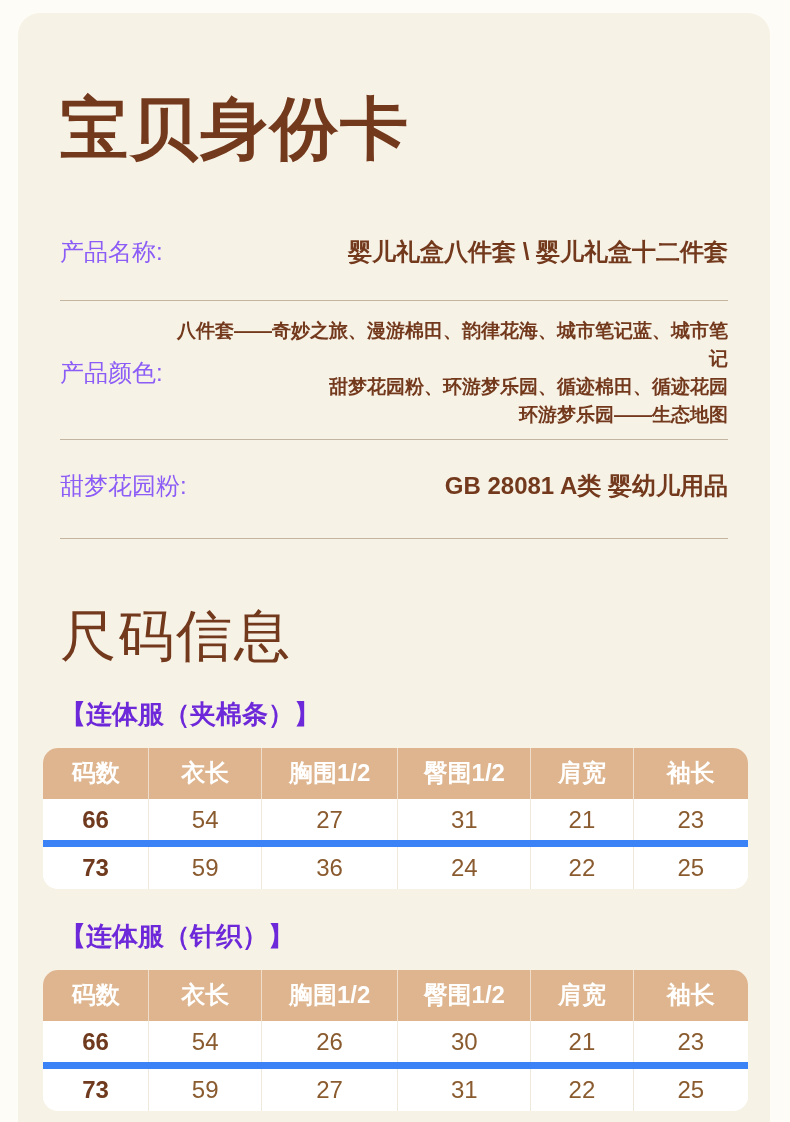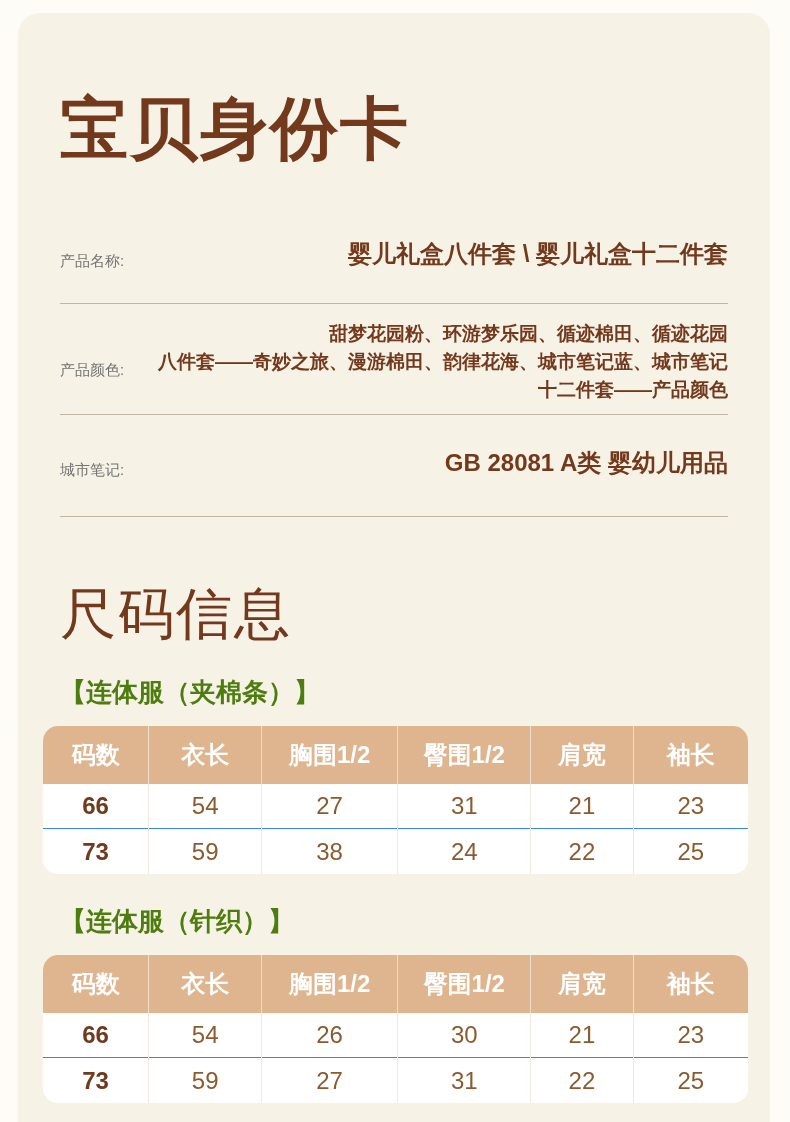--- a/index.html
+++ b/index.html
@@ -27,25 +27,24 @@
   .info-section { margin: 52px 42px 0 42px; }
   .info-row {
     display: flex;
     justify-content: space-between;
     align-items: center;
   }
   .info-row.name-row   { padding: 20px 0 32px 0; }
   .info-row.color-row  { padding: 16px 0 10px 0; }
   .info-row.safety-row { padding: 30px 0 36px 0; }
   .info-label {
-    font-size: 15px;
-    color: #737373;
+    font-size: 24px;
+    color: #8b5cf6;
     font-weight: 400;
     white-space: nowrap;
-    margin-top: 16px;
   }
   .info-value {
     font-size: 24px;
     font-weight: 700;
     color: #73391d;
     text-align: right;
   }
   .color-lines { text-align: right; }
   .color-line {
     font-size: 19px;
@@ -63,52 +62,52 @@
     font-size: 56px;
     font-weight: 400;
     color: #73391d;
     line-height: 1.1;
     letter-spacing: 2px;
   }
   .table-subtitle {
     margin: 30px 42px 16px 42px;
     font-size: 26px;
     font-weight: 700;
-    color: #4d7c0f;
+    color: #6d28d9;
   }
   .table-subtitle.second { }
   .table-wrap {
     margin: 0 22px 0 25px;
     border-radius: 15px;
     overflow: hidden;
     background: #ffffff;
   }
   table {
     width: 100%;
     border-collapse: collapse;
     table-layout: fixed;
   }
   thead th {
     background: #deb58e;
     color: #ffffff;
     font-size: 24px;
     font-weight: 700;
-    height: 58px;
+    height: 51px;
     border-left: 1px solid rgba(255,255,255,0.55);
   }
   thead th:first-child { border-left: none; }
   tbody td {
     background: #ffffff;
     height: 45px;
     text-align: center;
     font-size: 24px;
     font-weight: 500;
     color: #8a5b2f;
     border-left: 1px solid #efe9dd;
-    border-top: 1px solid #3b82f6;
+    border-top: 7px solid #3b82f6;
   }
   tbody td:first-child {
     border-left: none;
     font-weight: 700;
     color: #6f3a1d;
   }
   tbody tr:first-child td { border-top: none; }
   col.c1 { width: 15.0%; }
   col.c2 { width: 16.0%; }
   col.c3 { width: 19.3%; }
@@ -133,29 +132,29 @@
 
     <div class="info-row name-row">
       <span class="info-label">产品名称:</span>
       <span class="info-value">婴儿礼盒八件套 \ 婴儿礼盒十二件套</span>
     </div>
     <hr class="divider">
 
     <div class="info-row color-row">
       <span class="info-label">产品颜色:</span>
       <div class="color-lines">
+        <div class="color-line">八件套——奇妙之旅、漫游棉田、韵律花海、城市笔记蓝、城市笔记</div>
         <div class="color-line">甜梦花园粉、环游梦乐园、循迹棉田、循迹花园</div>
-        <div class="color-line">八件套——奇妙之旅、漫游棉田、韵律花海、城市笔记蓝、城市笔记</div>
-        <div class="color-line">十二件套——产品颜色</div>
+        <div class="color-line">环游梦乐园——生态地图</div>
       </div>
     </div>
     <hr class="divider">
 
     <div class="info-row safety-row">
-      <span class="info-label">城市笔记:</span>
+      <span class="info-label">甜梦花园粉:</span>
       <span class="info-value">GB 28081 A类 婴幼儿用品</span>
     </div>
     <hr class="divider">
 
   </div>
 
   <h2 class="size-title">尺码信息</h2>
 
   <h3 class="table-subtitle">【连体服（夹棉条）】</h3>
   <div class="table-wrap">
@@ -183,21 +182,21 @@
           <td>66</td>
           <td>54</td>
           <td>27</td>
           <td>31</td>
           <td>21</td>
           <td>23</td>
         </tr>
         <tr>
           <td>73</td>
           <td>59</td>
-          <td>38</td>
+          <td>36</td>
           <td>24</td>
           <td>22</td>
           <td>25</td>
         </tr>
       </tbody>
     </table>
   </div>
 
   <h3 class="table-subtitle second">【连体服（针织）】</h3>
   <div class="table-wrap">

